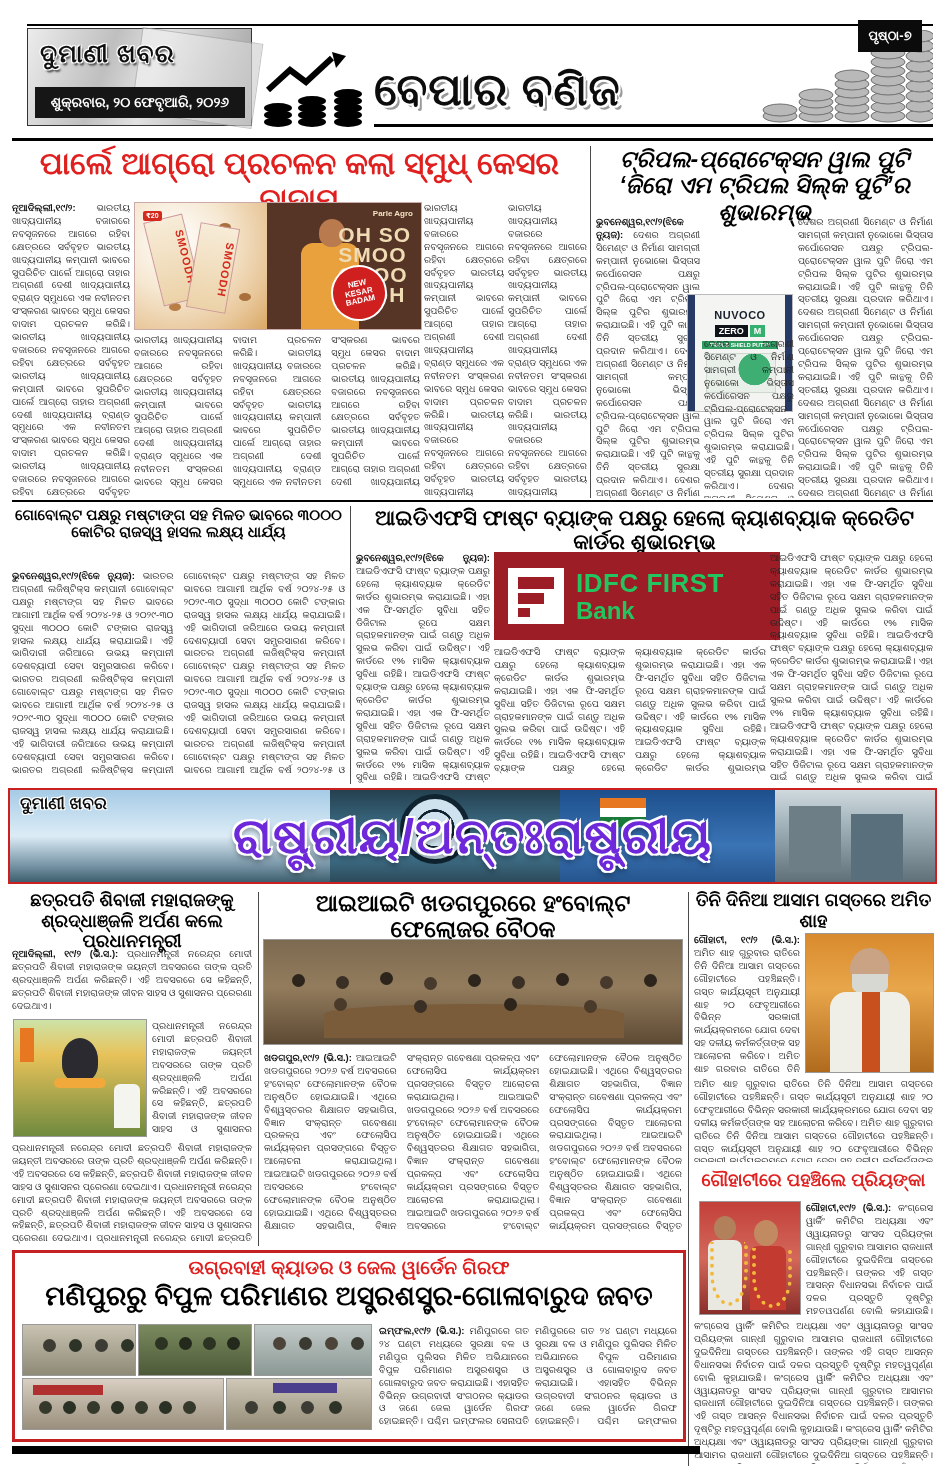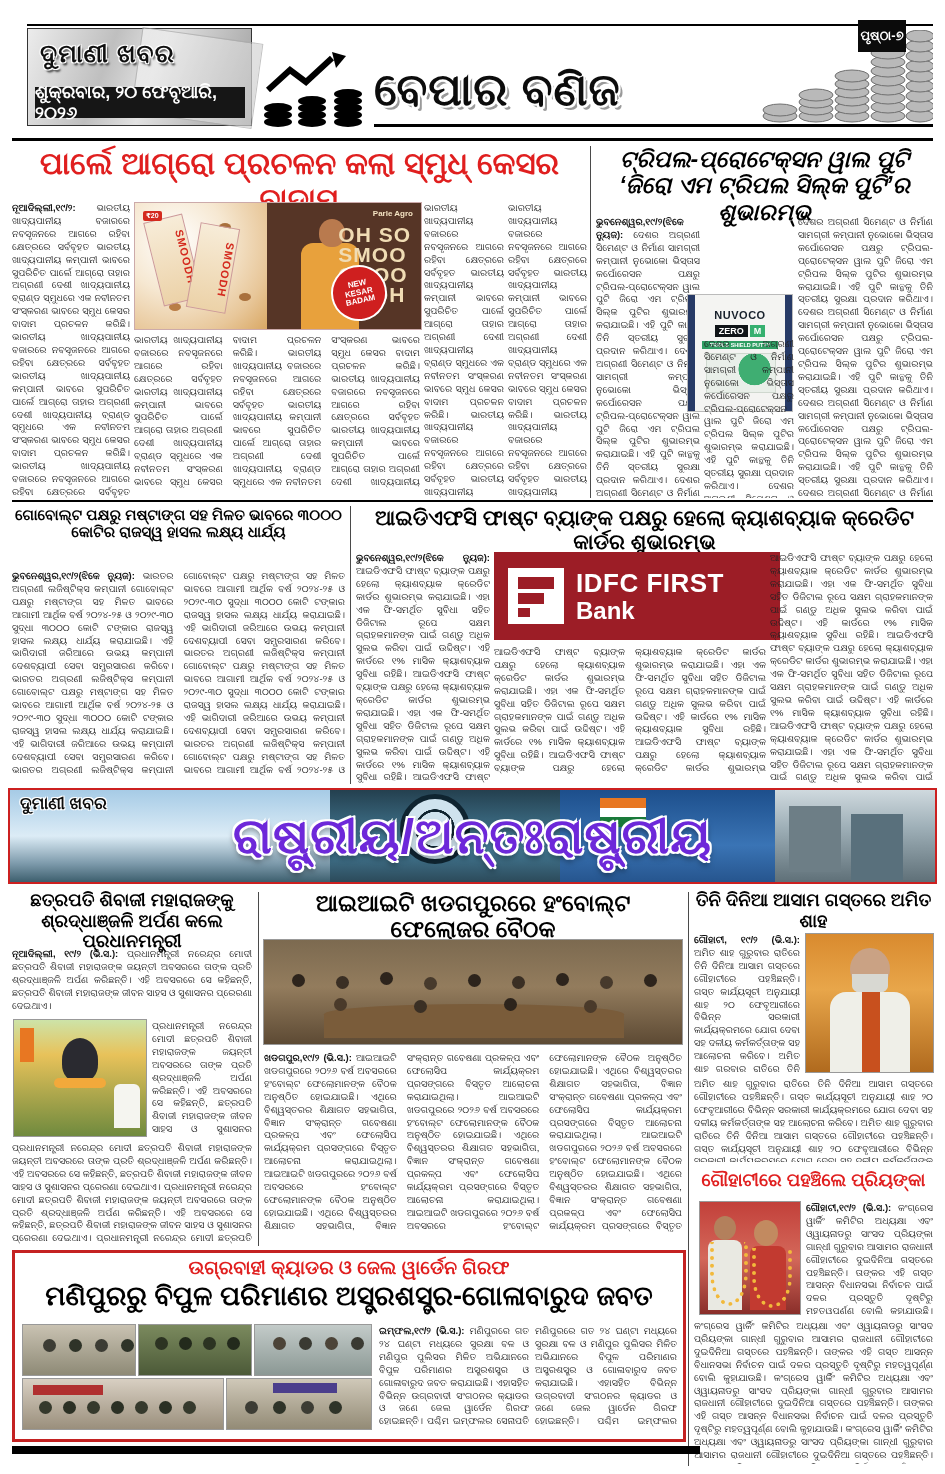--- a/index.html
+++ b/index.html
@@ -13,21 +13,21 @@
   .vrule{background:#4a4a4a;width:1px;}
   .hrule{background:#000;}
   .cols2{column-count:2;column-gap:10px;}
   .cols3{column-count:3;column-gap:10px;}
   
   .masthead{background:linear-gradient(110deg,#ececec 0%,#bfbfbf 35%,#e2e2e2 55%,#9c9c9c 100%);border:1px solid #333;}
   .masthead .note{position:absolute;left:108px;top:6px;width:120px;height:84px;background:linear-gradient(100deg,#f3f3f3,#cfcfcf);transform:rotate(8deg);border:1px solid #aaa;opacity:.7;}
   .m-title{position:absolute;left:12px;top:10px;font-size:25px;font-weight:bold;color:#101010;letter-spacing:1px;
            text-shadow:-1px -1px 0 #fff,1px -1px 0 #fff,-1px 1px 0 #fff,1px 1px 0 #fff,2px 3px 2px #444;}
   .m-datebar{position:absolute;left:7px;top:58px;width:210px;height:31px;background:#161616;color:#fff;
-             display:flex;align-items:center;justify-content:center;font-size:18px;font-weight:bold;}
+             display:flex;align-items:center;justify-content:center;font-size:14px;font-weight:bold;}
   .sect-title{font-size:45px;font-weight:bold;color:#0c0c0c;letter-spacing:1px;
               text-shadow:-2px -2px 0 #fff,2px -2px 0 #fff,-2px 2px 0 #fff,2px 2px 0 #fff,4px 4px 0 #9a9a9a;}
   .page-label{background:#0b0b0b;color:#fff;font-size:13px;font-weight:bold;display:flex;align-items:center;justify-content:center;}
   
   .ad{display:flex;border:1px solid #caa;overflow:hidden;}
   .ad-left{width:46%;position:relative;background:radial-gradient(circle at 30% 30%,#fff 0%,#f6e8d2 40%,#e8c79a 75%,#d9a864 100%);}
   .ad-pack{position:absolute;left:18px;top:14px;width:38px;height:84px;background:linear-gradient(180deg,#f7ecd8,#ecd2a8);
            border:1px solid #c99;transform:rotate(-14deg);color:#d42a1e;font-weight:bold;font-size:11px;
            writing-mode:vertical-rl;text-align:center;letter-spacing:1px;}
   .ad-pack2{left:58px;top:22px;transform:rotate(10deg);}
@@ -45,21 +45,21 @@
   .bag .nv{position:absolute;top:14px;width:100%;text-align:center;font-size:11px;font-weight:bold;color:#17202b;letter-spacing:.5px;}
   .bag .zm{position:absolute;top:30px;left:0;width:100%;display:flex;justify-content:center;gap:2px;}
   .bag .zm .z{background:#101418;color:#fff;font-size:9px;font-weight:bold;padding:1px 4px;}
   .bag .zm .m{background:#35b06f;color:#fff;font-size:9px;font-weight:bold;padding:1px 4px;}
   .bag .tsp{position:absolute;top:46px;left:8%;width:84%;background:#2f9e63;color:#fff;font-size:5.5px;text-align:center;padding:1px 0;font-weight:bold;}
   .bag .art{position:absolute;top:58px;left:12%;width:76%;height:38px;background:radial-gradient(circle at 70% 40%,#3fae72 0 30%,#e9efe9 31%);border:1px solid #cfd8cf;}
   
   .idfc{background:#9c1d26;display:flex;align-items:center;padding-left:14px;gap:12px;}
   .idfc .fbox{width:56px;height:56px;background:#fff;position:relative;}
   .idfc .fbox i{position:absolute;left:10px;background:#9c1d26;display:block;}
-  .idfc .t{color:#ffffff;font-weight:bold;line-height:1;}
+  .idfc .t{color:#22c55e;font-weight:bold;line-height:1;}
   .idfc .t .l1{font-size:26px;letter-spacing:.5px;}
   .idfc .t .l2{font-size:24px;margin-top:3px;}
   
   .banner{border:2px solid #cc2020;overflow:hidden;}
   .banner .tile{position:absolute;top:0;height:100%;}
   .banner-brand{position:absolute;left:10px;top:4px;font-size:17px;font-weight:bold;color:#0d0d0d;
                 text-shadow:-1px -1px 0 #fff,1px -1px 0 #fff,-1px 1px 0 #fff,1px 1px 0 #fff;z-index:3;}
   .banner-title{position:absolute;left:0;top:18px;width:100%;text-align:center;font-size:49px;font-weight:bold;color:#6d28d9;z-index:3;
                 text-shadow:-2px -2px 0 #fff,2px -2px 0 #fff,-2px 2px 0 #fff,2px 2px 0 #fff,0 4px 6px rgba(0,0,0,.55);letter-spacing:1px;}
   
@@ -140,21 +140,21 @@
           <ellipse cx="160" cy="56" rx="14" ry="6"></ellipse>
           <ellipse cx="160" cy="46" rx="14" ry="6"></ellipse>
           <ellipse cx="160" cy="36" rx="14" ry="6"></ellipse>
           <ellipse cx="160" cy="26" rx="14" ry="6"></ellipse>
           <ellipse cx="160" cy="16" rx="14" ry="6"></ellipse>
           <ellipse cx="160" cy="6" rx="14" ry="6"></ellipse>
         </g>
     </g>
   </svg>
 
-  <div class="abs page-label" style="left:858px;top:20px;width:48px;height:32px;">ପୃଷ୍ଠା-୭</div>
+  <div class="abs page-label" style="left:858px;top:20px;width:64px;height:32px;">ପୃଷ୍ଠା-୭</div>
 
   <div class="abs hrule" style="left:12px;top:138px;width:921px;height:3px;"></div>
 
   <div class="abs" style="left:12px;top:146px;width:575px;height:352px;">
     <div class="hl red" style="font-size:31px;">ପାର୍ଲେ ଆଗ୍ରୋ ପ୍ରଚଳନ କଲା ସ୍ମୁଧ୍ କେସର ବାଦାମ</div>
     <div class="abs bt" style="left:0;top:56px;width:118px;height:296px;"><span class="dl">ନୂଆଦିଲ୍ଲୀ,୧୯/୨:</span> <span>ଭାରତୀୟ ଖାଦ୍ୟପାନୀୟ ବଜାରରେ ନବସୃଜନରେ ଆଗରେ ରହିବା କ୍ଷେତ୍ରରେ ସର୍ବବୃହତ ଭାରତୀୟ ଖାଦ୍ୟପାନୀୟ କମ୍ପାନୀ ଭାବରେ ସୁପରିଚିତ ପାର୍ଲେ ଆଗ୍ରୋ ତାହାର ଅଗ୍ରଣୀ ଦେଶୀ ଖାଦ୍ୟପାନୀୟ ବ୍ରାଣ୍ଡ ସ୍ମୁଧରେ ଏକ ନବୀନତମ ସଂସ୍କରଣ ଭାବରେ ସ୍ମୁଧ କେସର ବାଦାମ ପ୍ରଚଳନ କରିଛି।  ଭାରତୀୟ ଖାଦ୍ୟପାନୀୟ ବଜାରରେ ନବସୃଜନରେ ଆଗରେ ରହିବା କ୍ଷେତ୍ରରେ ସର୍ବବୃହତ ଭାରତୀୟ ଖାଦ୍ୟପାନୀୟ କମ୍ପାନୀ ଭାବରେ ସୁପରିଚିତ ପାର୍ଲେ ଆଗ୍ରୋ ତାହାର ଅଗ୍ରଣୀ ଦେଶୀ ଖାଦ୍ୟପାନୀୟ ବ୍ରାଣ୍ଡ ସ୍ମୁଧରେ ଏକ ନବୀନତମ ସଂସ୍କରଣ ଭାବରେ ସ୍ମୁଧ କେସର ବାଦାମ ପ୍ରଚଳନ କରିଛି।  ଭାରତୀୟ ଖାଦ୍ୟପାନୀୟ ବଜାରରେ ନବସୃଜନରେ ଆଗରେ ରହିବା କ୍ଷେତ୍ରରେ ସର୍ବବୃହତ ଭାରତୀୟ ଖାଦ୍ୟପାନୀୟ କମ୍ପାନୀ ଭାବରେ ସୁପରିଚିତ ପାର୍ଲେ ଆଗ୍ରୋ ତାହାର ଅଗ୍ରଣୀ ଦେଶୀ ଖାଦ୍ୟପାନୀୟ ବ୍ରାଣ୍ଡ ସ୍ମୁଧରେ ଏକ ନବୀନତମ ସଂସ୍କରଣ ଭାବରେ ସ୍ମୁଧ କେସର ବାଦାମ ପ୍ରଚଳନ କରିଛି। </span></div>
 
     <div class="abs ad" style="left:122px;top:56px;width:286px;height:126px;">
       <div class="ad-left">
         <div class="almond" style="left:14px;top:10px;"></div>

